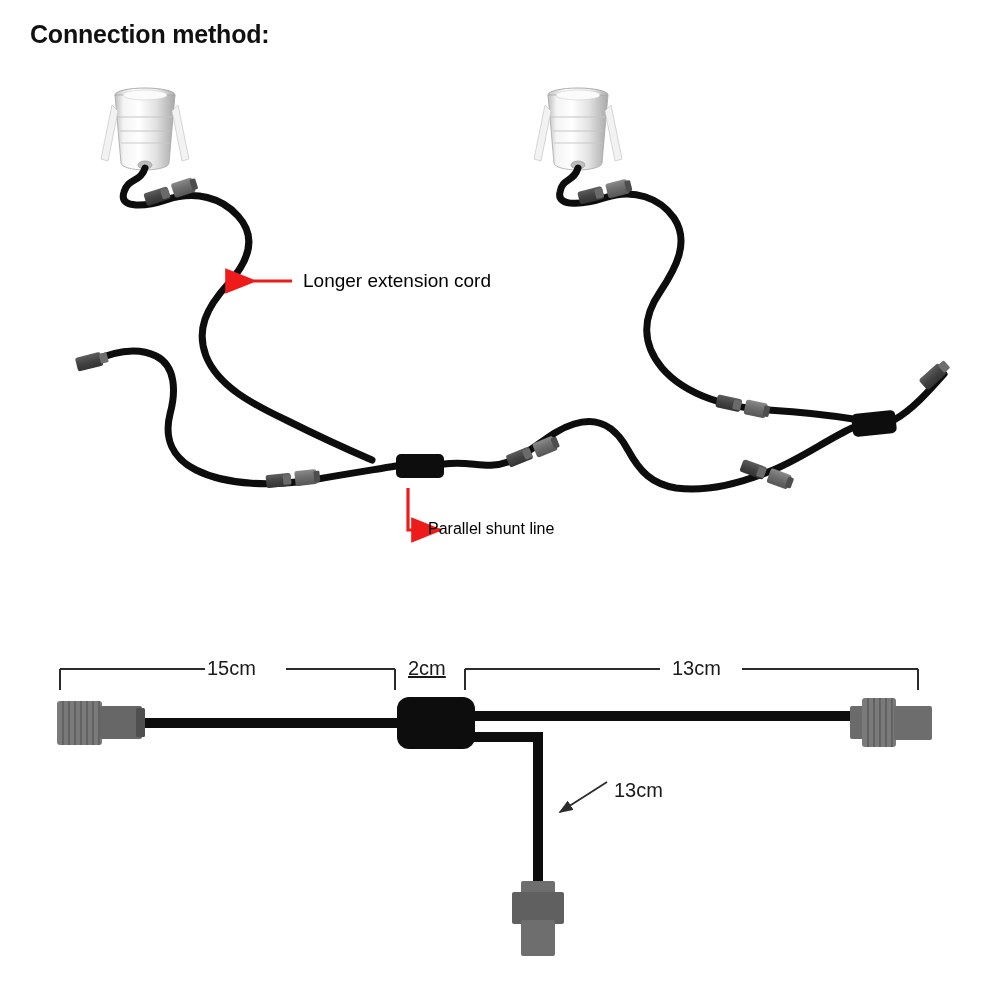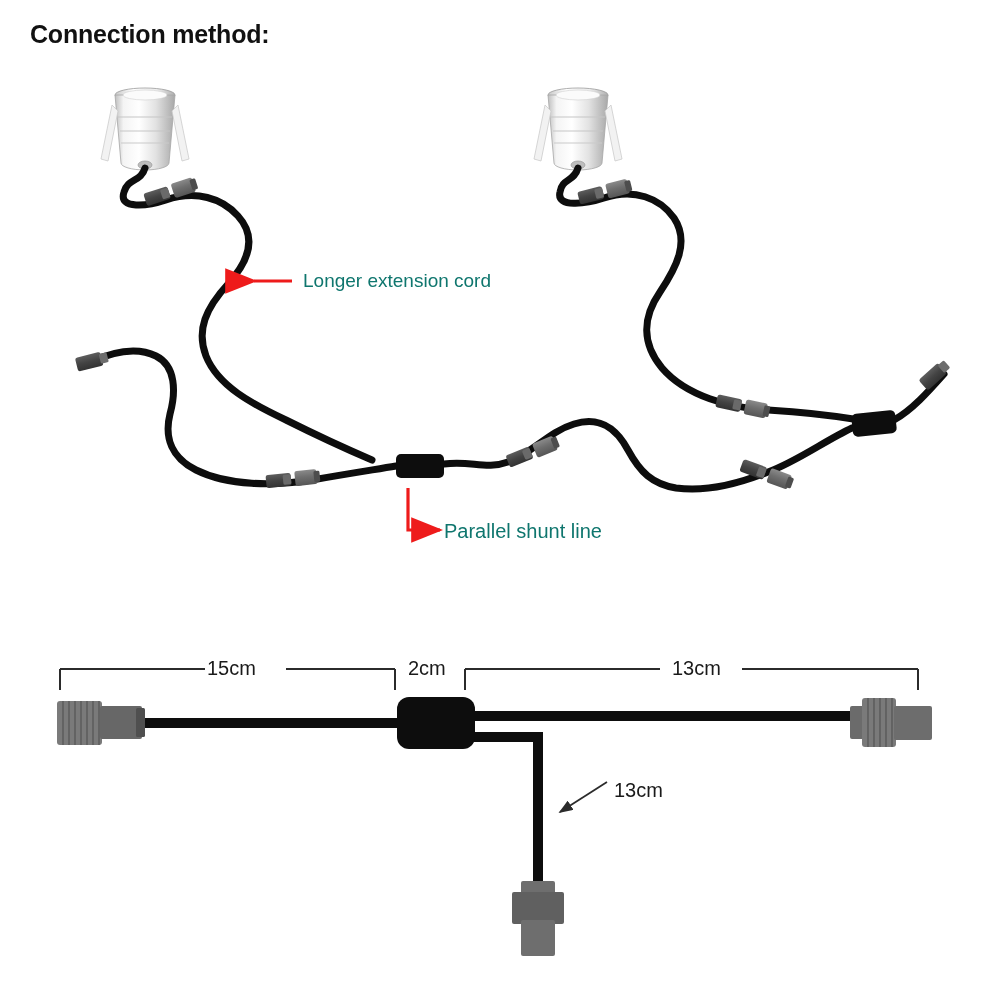--- a/index.html
+++ b/index.html
@@ -9,21 +9,21 @@
     overflow:hidden;position:relative;
   }
   #root{position:relative;width:984px;height:1000px;}
   .title{
     position:absolute;left:30px;top:20px;
     font-size:25px;font-weight:bold;color:#111;
     letter-spacing:-0.2px;
   }
   .svg-layer{position:absolute;left:0;top:0;width:1000px;height:1000px;}
   .lbl{
-    position:absolute;color:#0f766e;font-size:19px;
+    position:absolute;color:#000000;font-size:19px;
     font-family:"Liberation Sans", sans-serif;white-space:nowrap;
   }
   .dim{
     position:absolute;color:#1a1a1a;font-size:20px;
     font-family:"Liberation Sans", sans-serif;white-space:nowrap;
   }
 </style>
 </head>
 <body>
 
@@ -213,23 +213,23 @@
         <rect x="512" y="892" width="52" height="32" rx="2" fill="#606060"></rect>
         <rect x="521" y="920" width="34" height="36" rx="2" fill="#6e6e6e"></rect>
       </g>
 
       <line x1="607" y1="782" x2="560" y2="812" stroke="#2b2b2b" stroke-width="1.8" marker-end="url(#thinArrow)"></line>
     </g>
   </svg>
 
   <div class="lbl" style="left:303px;top:270px;">Longer extension cord</div>
 
-  <div class="lbl" style="left:444px;top:520px;font-size:20px;">Parallel shunt line</div>
+  <div class="lbl" style="left:428px;top:520px;font-size:16px;">Parallel shunt line</div>
 
   <div class="dim" style="left:207px;top:657px;text-align:center;">15cm</div>
 
-  <div class="dim" style="left:408px;top:657px;">2cm</div>
+  <div class="dim" style="left:408px;top:657px;text-decoration:underline;">2cm</div>
 
   <div class="dim" style="left:672px;top:657px;">13cm</div>
 
   <div class="dim" style="left:614px;top:779px;">13cm</div>
 
 </div>
 
 </body></html>

